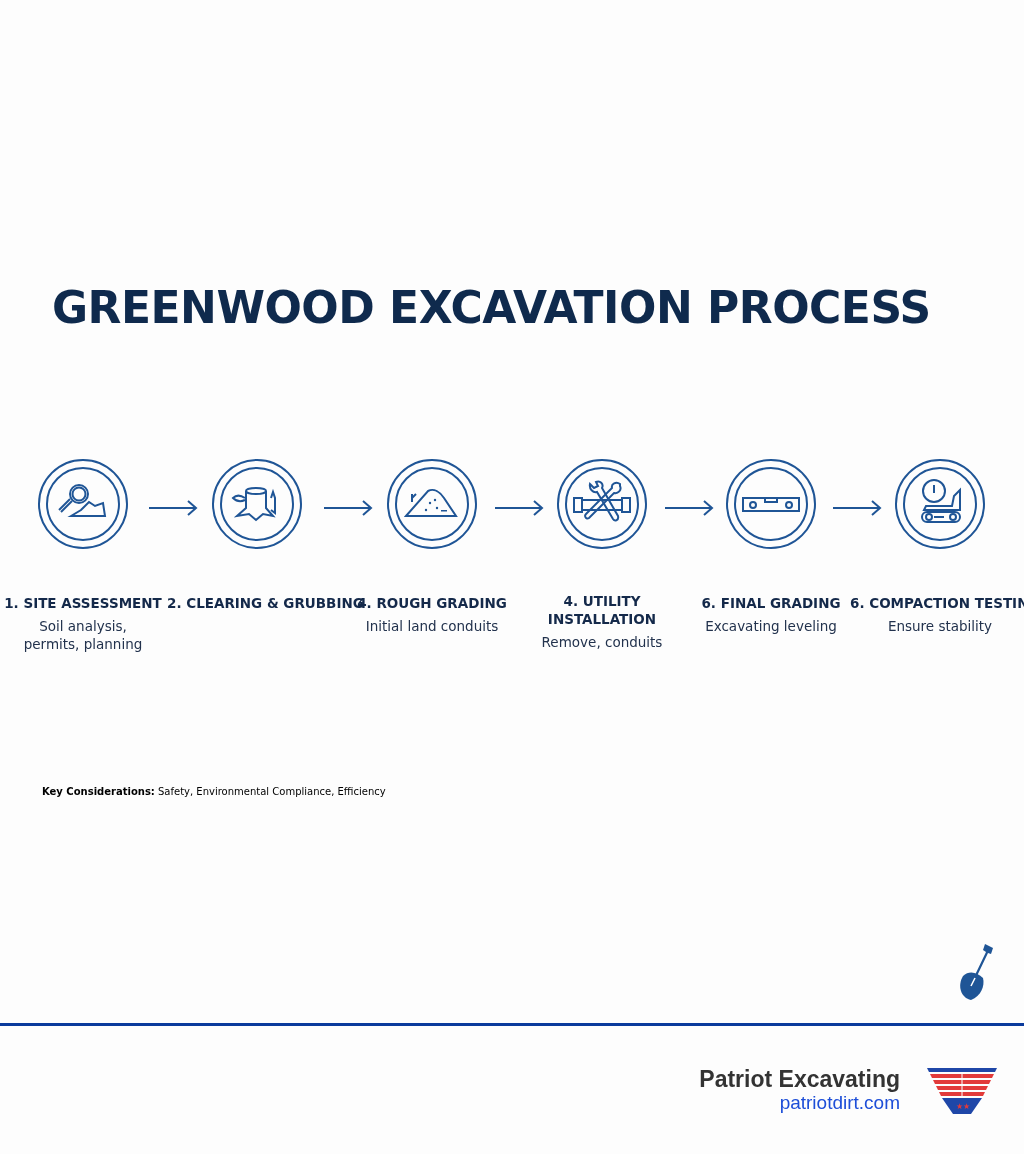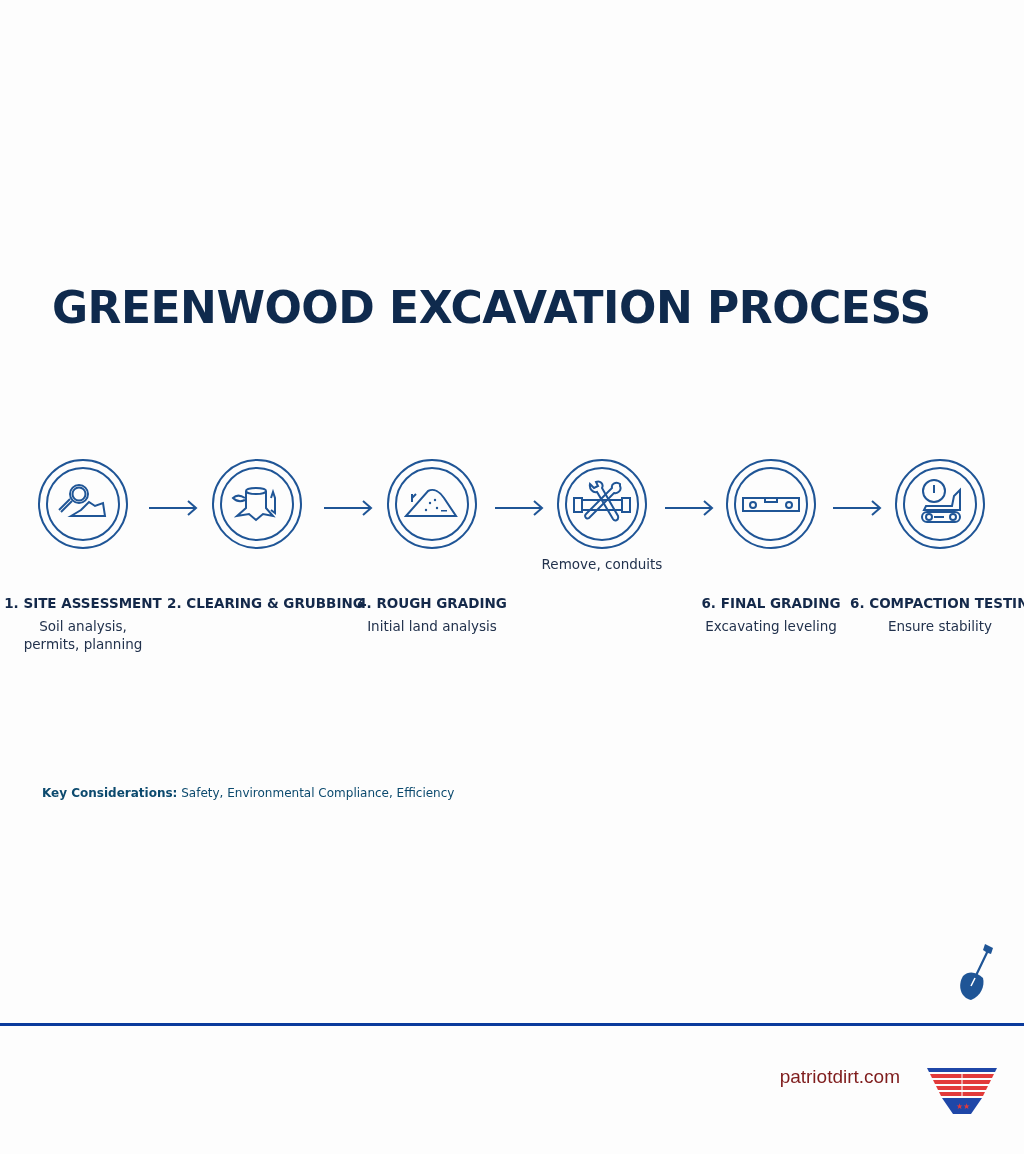--- a/index.html
+++ b/index.html
@@ -13,28 +13,28 @@
     }
     .step { position: absolute; top: 458px; width: 180px; text-align: center; }
     .circle { width: 92px; height: 92px; margin: 0 auto; display: block; }
     .step-title {
       margin-top: 44px; font-weight: bold; font-size: 13.5px; color: #14294a;
       line-height: 18px; white-space: nowrap;
     }
     .step-desc { margin-top: 5px; font-size: 13.5px; color: #22324d; line-height: 18px; }
     .arrow { position: absolute; top: 500px; width: 50px; height: 16px; }
     .considerations {
-      position: absolute; left: 42px; top: 786px; font-size: 12px; color: #0c4a6e; white-space: nowrap;
+      position: absolute; left: 42px; top: 786px; font-size: 10px; color: #000000; white-space: nowrap;
     }
     .considerations b { font-weight: bold; }
     .shovel { position: absolute; left: 955px; top: 942px; width: 42px; height: 60px; }
     .divider { position: absolute; left: 0; top: 1023px; width: 1024px; height: 3px; background: #0a3a9c; }
     .brand { position: absolute; right: 124px; top: 1066px; text-align: right; }
     .brand-name { font-family: "Liberation Sans", sans-serif; font-weight: bold; font-size: 23px; color: #333; line-height: 26px; }
-    .brand-url { font-family: "Liberation Sans", sans-serif; font-size: 19px; color: #7f1d1d; line-height: 22px; }
+    .brand-url { font-family: "Liberation Sans", sans-serif; font-size: 19px; color: #1d4ed8; line-height: 22px; }
     .logo { position: absolute; left: 927px; top: 1067px; width: 70px; height: 48px; }
   </style>
 </head>
 <body>
 
 <div class="title">GREENWOOD EXCAVATION PROCESS</div>
 
 <div class="step" style="left:-7px;">
   <svg class="circle" viewBox="0 0 92 92">
     <g fill="none" stroke="#1f5596" stroke-width="2">
@@ -89,21 +89,21 @@
     </g>
     <g fill="#1f5596">
         <circle cx="44" cy="45" r="1.2"></circle>
         <circle cx="49" cy="42" r="1.2"></circle>
         <circle cx="40" cy="52" r="1.2"></circle>
         <circle cx="51" cy="50" r="1.2"></circle>
         <rect x="55" y="52" width="6" height="1.5"></rect>
       </g>
   </svg>
   <div class="step-title">4. ROUGH GRADING</div>
-  <div class="step-desc">Initial land analysis</div>
+  <div class="step-desc">Initial land conduits</div>
 </div>
 
 <svg class="arrow" style="left:494px;" viewBox="0 0 50 16">
   <g fill="none" stroke="#1f5596" stroke-width="2">
       <line x1="1" y1="8" x2="48" y2="8"></line>
       <polyline points="40,1 48,8 40,15"></polyline>
     </g>
 </svg>
 
 <div class="step" style="left:512px;">
@@ -112,20 +112,24 @@
       <circle cx="46" cy="46" r="44"></circle>
         <circle cx="46" cy="46" r="36"></circle>
       <rect x="18" y="40" width="8" height="14"></rect>
         <rect x="66" y="40" width="8" height="14"></rect>
       <line x1="26" y1="42" x2="66" y2="42"></line>
         <line x1="26" y1="52" x2="66" y2="52"></line>
       <path d="M34 26 L38 30 L42 28 L40 24 C44 22 48 26 46 30 L62 58 C63 62 59 64 57 61 L41 34 C37 35 33 31 34 26 Z"></path>
       <path d="M64 26 C60 23 55 26 56 30 L30 56 C28 58 30 62 33 60 L58 35 C62 36 66 32 64 28 Z"></path>
     </g>
   </svg>
+  <div class="step-title" style="margin-top:42px;">
+    <span>4. UTILITY</span><br>
+    <span>INSTALLATION</span>
+  </div>
   <div class="step-desc">Remove, conduits</div>
 </div>
 
 <svg class="arrow" style="left:664px;" viewBox="0 0 50 16">
   <g fill="none" stroke="#1f5596" stroke-width="2">
       <line x1="1" y1="8" x2="48" y2="8"></line>
       <polyline points="40,1 48,8 40,15"></polyline>
     </g>
 </svg>
 
@@ -177,20 +181,21 @@
   <g fill="#1f5596">
     <path d="M30 2 L38 6 L36 12 L33 11 L22 34 L20 33 L31 10 L28 8 Z"></path>
     <path d="M8 34 C14 28 22 30 28 36 C30 44 26 54 16 58 C6 56 2 44 8 34 Z"></path>
   </g>
   <path d="M16 44 L20 36" stroke="#fff" stroke-width="1.5" fill="none"></path>
 </svg>
 
 <div class="divider"></div>
 
 <div class="brand">
+  <div class="brand-name">Patriot Excavating</div>
   <div class="brand-url">patriotdirt.com</div>
 </div>
 
 <svg class="logo" viewBox="0 0 70 48">
   <polygon points="0,1 70,1 68,5 2,5" fill="#1f47a8"></polygon>
   <polygon points="3,7 67,7 65,11 5,11" fill="#e23a3a"></polygon>
   <polygon points="6,13 64,13 62,17 8,17" fill="#e23a3a"></polygon>
   <polygon points="9,19 61,19 59,23 11,23" fill="#e23a3a"></polygon>
   <polygon points="12,25 58,25 56,29 14,29" fill="#e23a3a"></polygon>
   <line x1="35" y1="7" x2="35" y2="29" stroke="#fff" stroke-width="1"></line>

